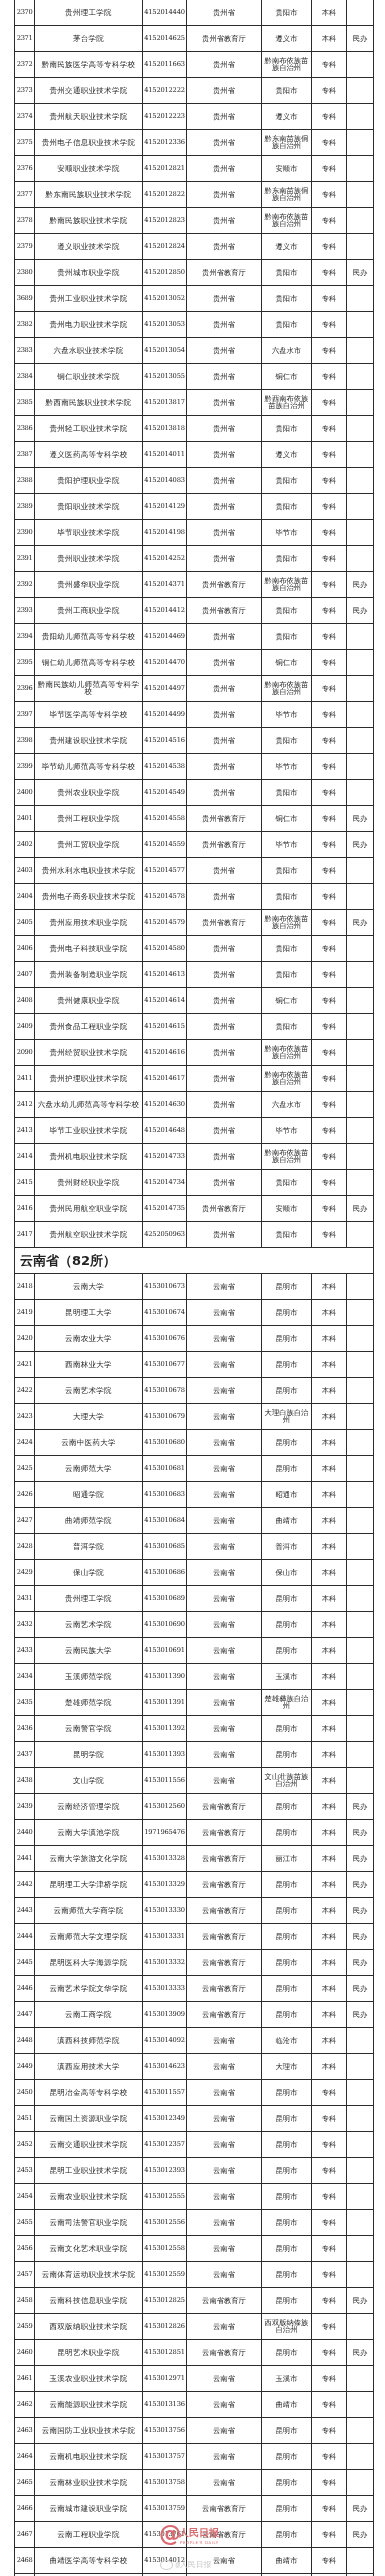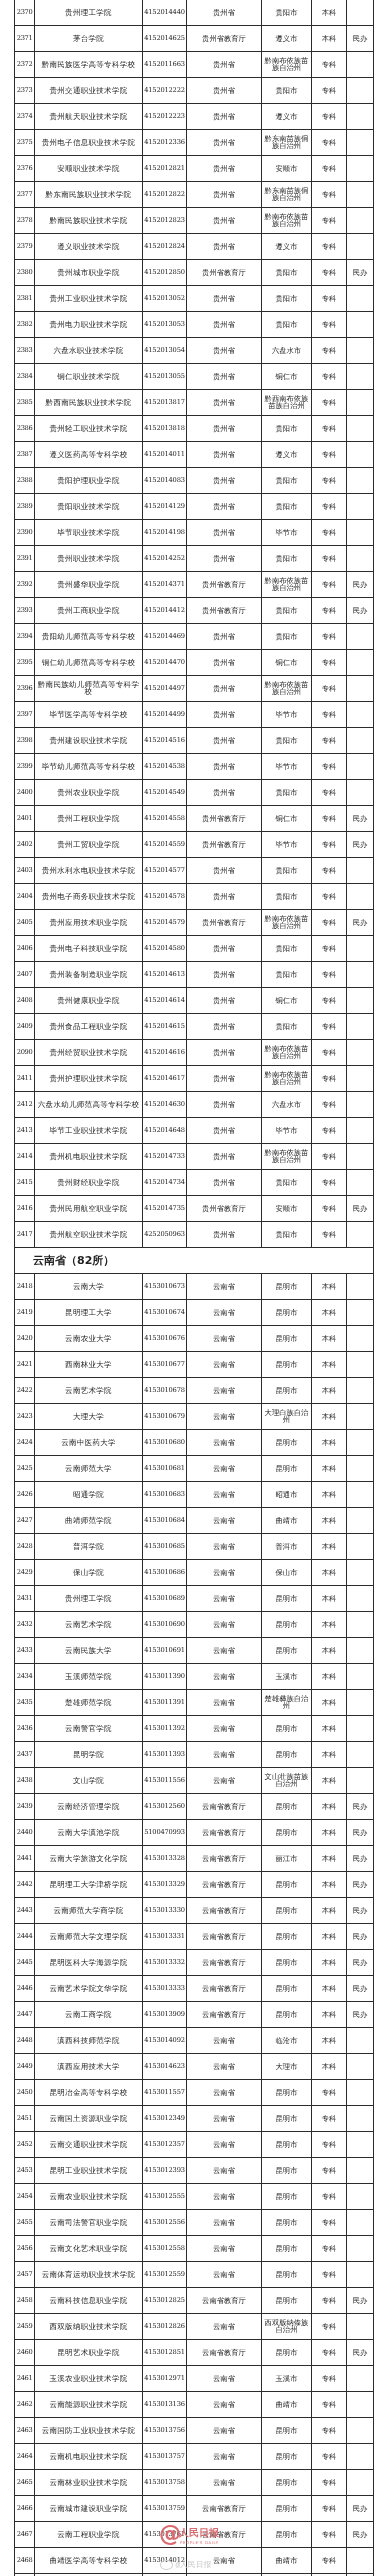--- a/index.html
+++ b/index.html
@@ -7,22 +7,22 @@
          font-family: "DejaVu Serif", "Liberation Serif", serif; color: #222; }
   #table-wrap { position: absolute; left: 14px; top: 0; width: 359px; }
   table { border-collapse: collapse; width: 359px; table-layout: fixed; }
   td { border: 0.6px solid #2b2b2b; text-align: center; vertical-align: middle;
        font-size: 7.3px; line-height: 7.8px; padding: 0 1.1px; overflow: hidden; }
   tr.row td { height: 25px; }
   td.num { text-align: left; font-size: 6.7px; padding-left: 1.7px; letter-spacing: -0.3px; }
   td.code { font-size: 6.7px; letter-spacing: -0.2px; }
   td.city { font-size: 7.3px; line-height: 7.5px; }
   td.name { font-size: 7.5px; letter-spacing: 0.3px; }
-  tr.section td { height: 25px; text-align: left; font-weight: bold; font-size: 11px;
-                  padding-left: 18px; font-family: "DejaVu Sans", "Liberation Sans", sans-serif; }
+  tr.section td { height: 25px; text-align: left; font-weight: bold; font-size: 13px;
+                  padding-left: 5px; font-family: "DejaVu Sans", "Liberation Sans", sans-serif; }
   #footer { position: absolute; left: 0; top: 2502px; width: 385px; height: 74px; }
   #logo { position: absolute; left: 159px; top: 2521px; width: 70px; height: 27px; }
   #logo .at { position: absolute; left: 0; top: 1.1px; font-size: 22.3px; line-height: 22.3px; color: #d96a6f;
               font-family: "DejaVu Sans", "Liberation Sans", sans-serif; font-weight: bold; }
   #logo .cn { position: absolute; left: 20px; top: 4.5px; font-size: 10px; font-weight: bold; color: #d96a6f;
               font-family: "DejaVu Sans", "Liberation Sans", sans-serif; letter-spacing: 0px; }
   #logo .en { position: absolute; left: 21px; top: 19px; font-size: 3.9px; color: #d96a6f; letter-spacing: 0.6px;
               font-family: "DejaVu Sans", "Liberation Sans", sans-serif; }
   #weibo { position: absolute; left: 160px; top: 2559px; height: 12.3px; width: 73px; color: #c8c8c8;
            font-family: Liberation Mono, monospace; font-size: 7.8px; }
@@ -137,21 +137,21 @@
         <tr class="row">
           <td class="num">2380</td>
           <td class="name">贵州城市职业学院</td>
           <td class="code">4152012850</td>
           <td class="dept">贵州省教育厅</td>
           <td class="city">贵阳市</td>
           <td class="level">专科</td>
           <td class="note">民办</td>
         </tr>
         <tr class="row">
-          <td class="num">2381</td>
+          <td class="num">3689</td>
           <td class="name">贵州工业职业技术学院</td>
           <td class="code">4152013052</td>
           <td class="dept">贵州省</td>
           <td class="city">贵阳市</td>
           <td class="level">专科</td>
           <td class="note"></td>
         </tr>
         <tr class="row">
           <td class="num">2382</td>
           <td class="name">贵州电力职业技术学院</td>
@@ -664,21 +664,21 @@
           <td class="name">云南经济管理学院</td>
           <td class="code">4153012560</td>
           <td class="dept">云南省教育厅</td>
           <td class="city">昆明市</td>
           <td class="level">本科</td>
           <td class="note">民办</td>
         </tr>
         <tr class="row">
           <td class="num">2440</td>
           <td class="name">云南大学滇池学院</td>
-          <td class="code">5100470993</td>
+          <td class="code">1971965476</td>
           <td class="dept">云南省教育厅</td>
           <td class="city">昆明市</td>
           <td class="level">本科</td>
           <td class="note">民办</td>
         </tr>
         <tr class="row">
           <td class="num">2441</td>
           <td class="name">云南大学旅游文化学院</td>
           <td class="code">4153013328</td>
           <td class="dept">云南省教育厅</td>

